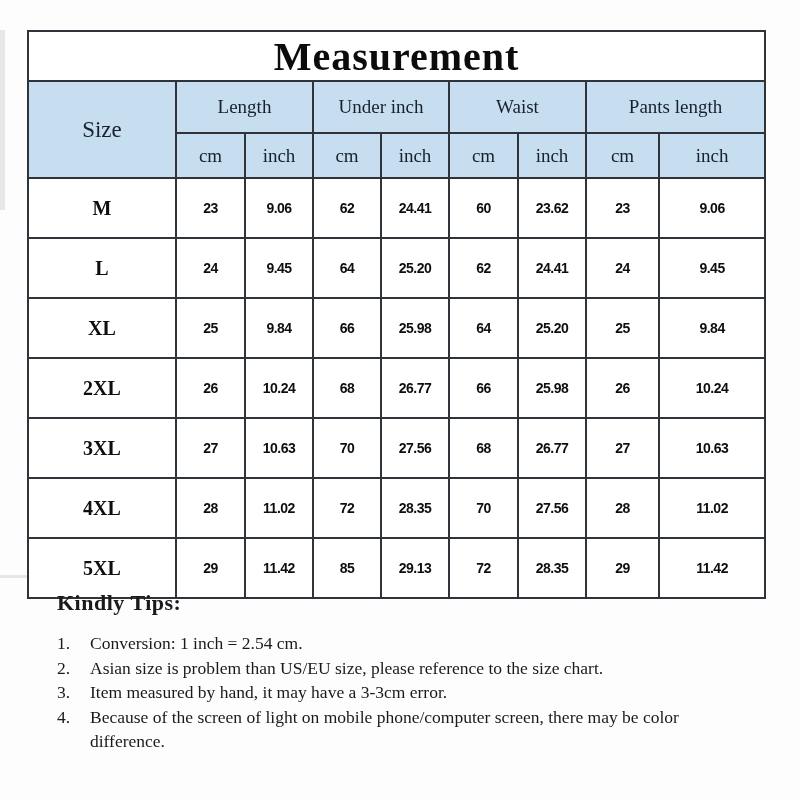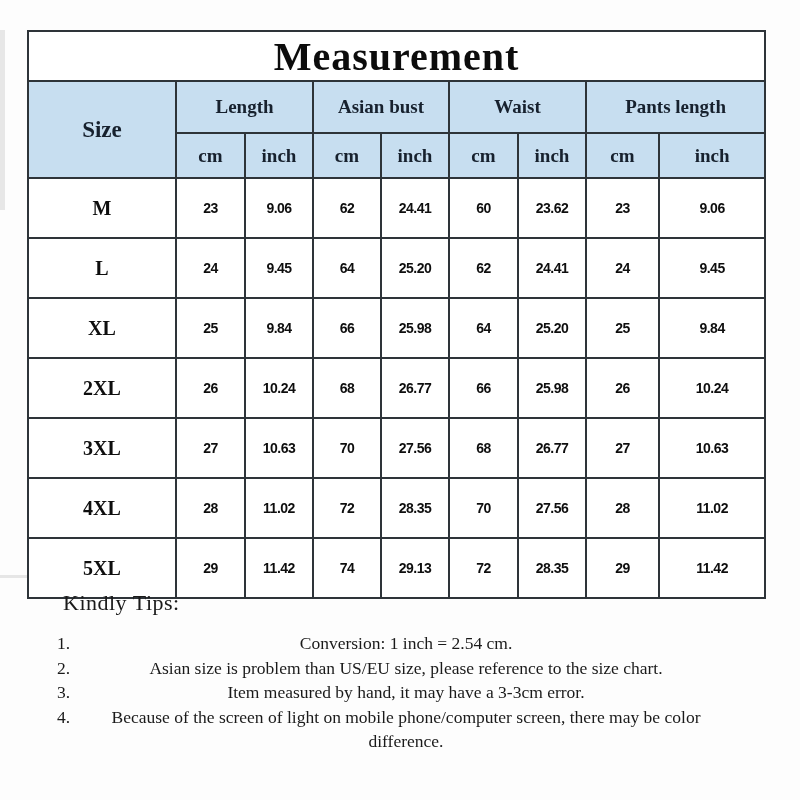--- a/index.html
+++ b/index.html
@@ -43,21 +43,21 @@
     font-size: 40px;
     font-weight: bold;
     letter-spacing: 1px;
     color: #0c0c0c;
   }
   .group-row td { height: 50px; }
   .unit-row td { height: 43px; }
   td.hdr {
     background: #c7def0;
     color: #17212e;
-    font-weight: bold;
+    font-weight: normal;
     font-size: 19px;
   }
   td.size-hdr { font-size: 23px; }
   tr.data-row td { height: 58px; background: #ffffff; }
   td.size-cell {
     font-family: "Liberation Serif", serif;
     font-weight: bold;
     font-size: 20px;
     color: #0e0e0e;
   }
@@ -70,38 +70,37 @@
   }
 
   .tips {
     position: absolute;
     left: 57px;
     top: 590px;
     width: 665px;
   }
   .tips-heading {
     font-size: 22px;
-    font-weight: normal;
+    font-weight: bold;
     color: #1a1a1a;
     margin-bottom: 15px;
     letter-spacing: .5px;
-    margin-left: 6px;
   }
   .tip {
     display: flex;
     align-items: flex-start;
     font-size: 17.5px;
     line-height: 24.5px;
     color: #1a1a1a;
   }
   .tip-num {
     flex: 0 0 33px;
     text-align: left;
   }
-  .tip-text { flex: 1; text-align: center; }
+  .tip-text { flex: 1; }
 </style>
 </head>
 <body>
 
 <div class="page">
 
   <div class="edge-artifact-left"></div>
   <div class="edge-artifact-bottom"></div>
 
   <table class="meas">
@@ -116,21 +115,21 @@
       <col style="width:73px">
       <col style="width:106px">
     </colgroup>
     <tbody>
       <tr class="title-row">
         <td colspan="9">Measurement</td>
       </tr>
       <tr class="group-row">
         <td rowspan="2" class="hdr size-hdr">Size</td>
         <td colspan="2" class="hdr">Length</td>
-        <td colspan="2" class="hdr">Asian bust</td>
+        <td colspan="2" class="hdr">Under inch</td>
         <td colspan="2" class="hdr">Waist</td>
         <td colspan="2" class="hdr">Pants length</td>
       </tr>
       <tr class="unit-row">
         <td class="hdr">cm</td>
         <td class="hdr">inch</td>
         <td class="hdr">cm</td>
         <td class="hdr">inch</td>
         <td class="hdr">cm</td>
         <td class="hdr">inch</td>
@@ -201,21 +200,21 @@
         <td class="num">28.35</td>
         <td class="num">70</td>
         <td class="num">27.56</td>
         <td class="num">28</td>
         <td class="num">11.02</td>
       </tr>
       <tr class="data-row">
         <td class="size-cell">5XL</td>
         <td class="num">29</td>
         <td class="num">11.42</td>
-        <td class="num">74</td>
+        <td class="num">85</td>
         <td class="num">29.13</td>
         <td class="num">72</td>
         <td class="num">28.35</td>
         <td class="num">29</td>
         <td class="num">11.42</td>
       </tr>
     </tbody>
   </table>
 
   <div class="tips">

